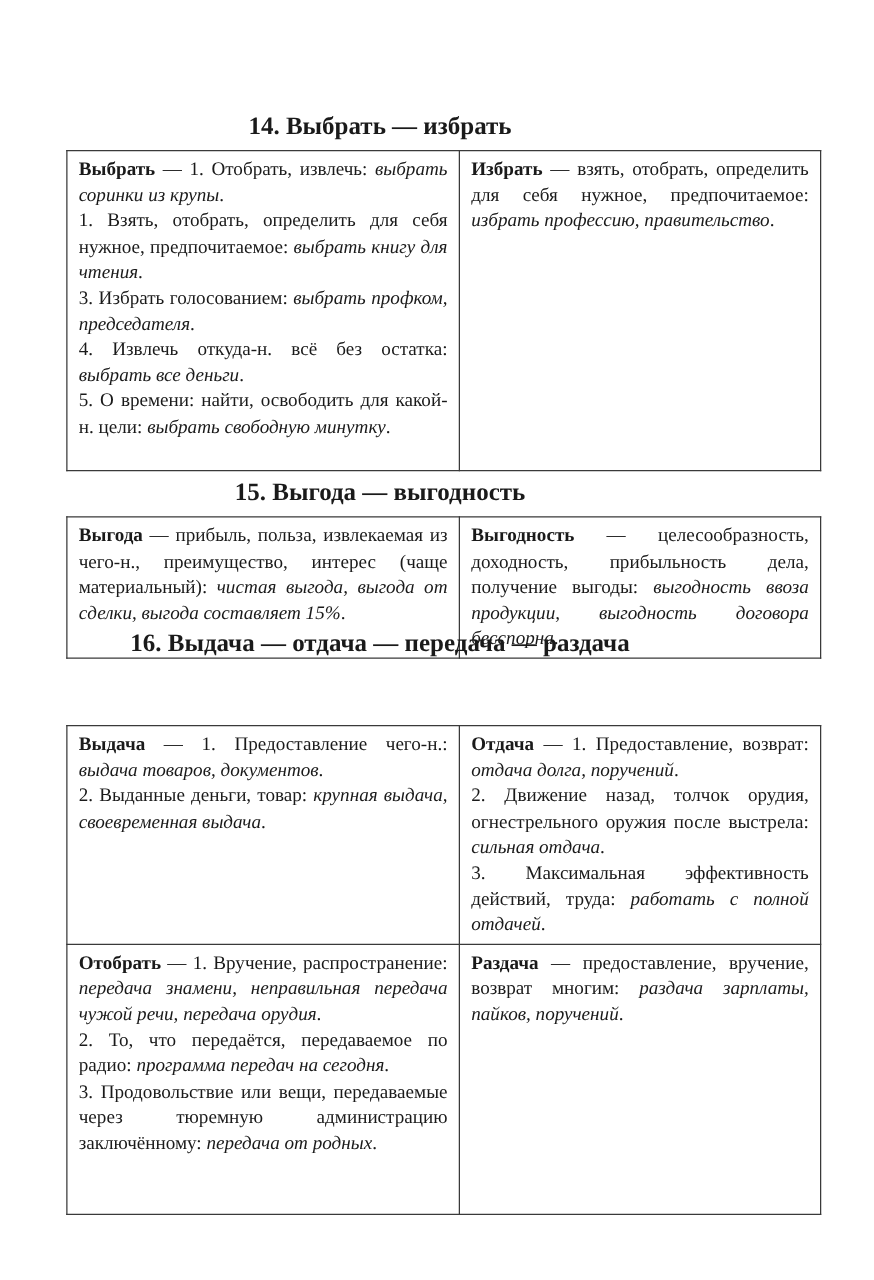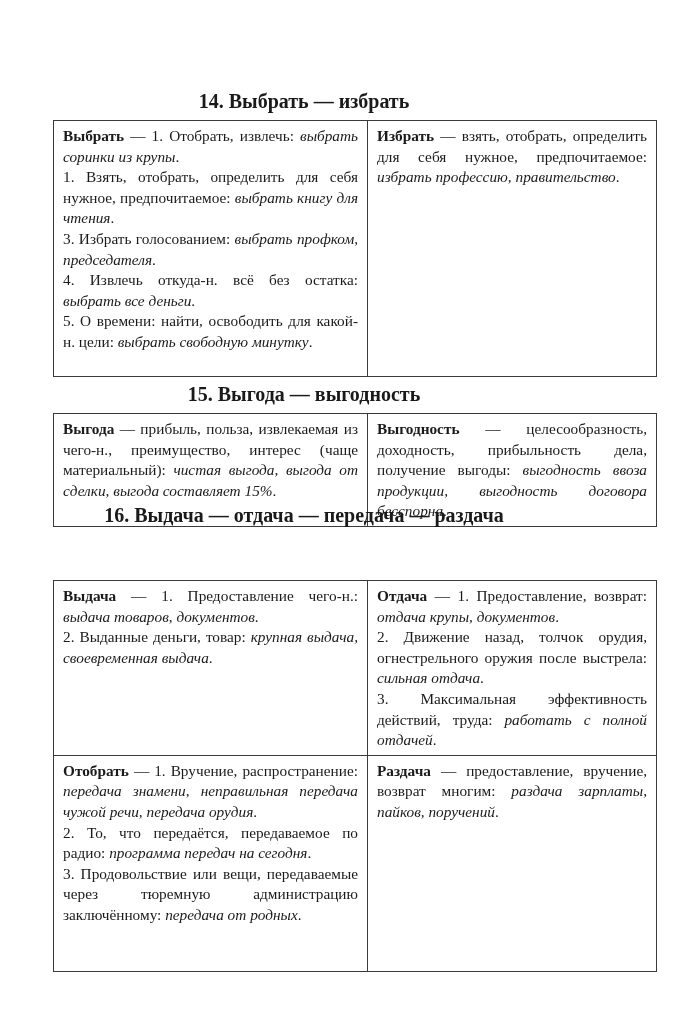--- a/index.html
+++ b/index.html
@@ -65,21 +65,21 @@
 
 <div class="heading" style="top:506px;">16. Выдача — отдача — передача — раздача</div>
 <table class="dict" style="top:580px;">
   <tbody>
       <tr style="height:172px;">
     <td class="left cell">
           <span class="line"><span class="term">Выдача</span><span> — 1. Предоставление чего-н.: </span><span class="ex">выдача товаров, документов</span><span>.</span></span>
           <span class="line"><span>2. Выданные деньги, товар: </span><span class="ex">крупная выдача, своевременная выдача</span><span>.</span></span>
         </td>
     <td class="right cell">
-          <span class="line"><span class="term">Отдача</span><span> — 1. Предоставление, возврат: </span><span class="ex">отдача крупы, документов</span><span>.</span></span>
+          <span class="line"><span class="term">Отдача</span><span> — 1. Предоставление, возврат: </span><span class="ex">отдача долга, поручений</span><span>.</span></span>
           <span class="line"><span>2. Движение назад, толчок орудия, огнестрельного оружия после выстрела: </span><span class="ex">сильная отдача</span><span>.</span></span>
           <span class="line"><span>3. Максимальная эффективность действий, труда: </span><span class="ex">работать с полной отдачей</span><span>.</span></span>
         </td>
   </tr>
   <tr style="height:216px;">
     <td class="left cell">
           <span class="line"><span class="term">Отобрать</span><span> — 1. Вручение, распространение: </span><span class="ex">передача знамени, неправильная передача чужой речи, передача орудия</span><span>.</span></span>
           <span class="line"><span>2. То, что передаётся, передаваемое по радио: </span><span class="ex">программа передач на сегодня</span><span>.</span></span>
           <span class="line"><span>3. Продовольствие или вещи, передаваемые через тюремную администрацию заключённому: </span><span class="ex">передача от родных</span><span>.</span></span>
         </td>

